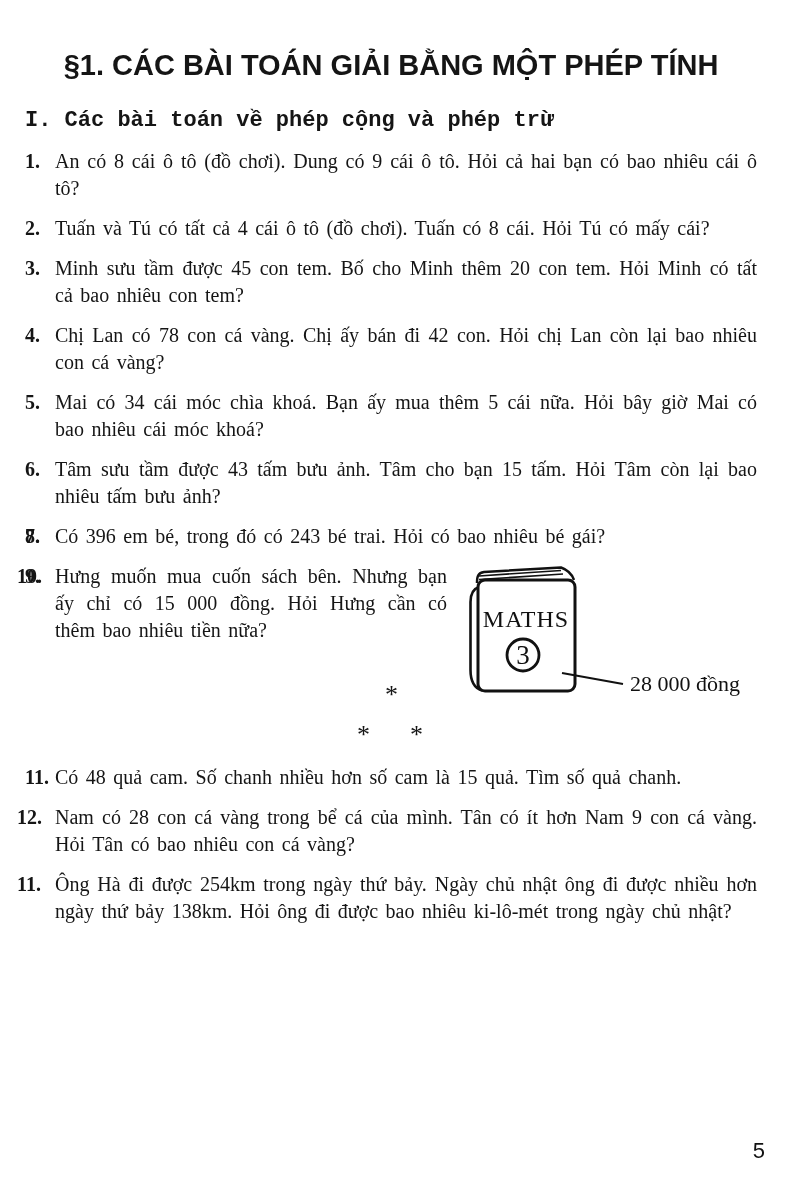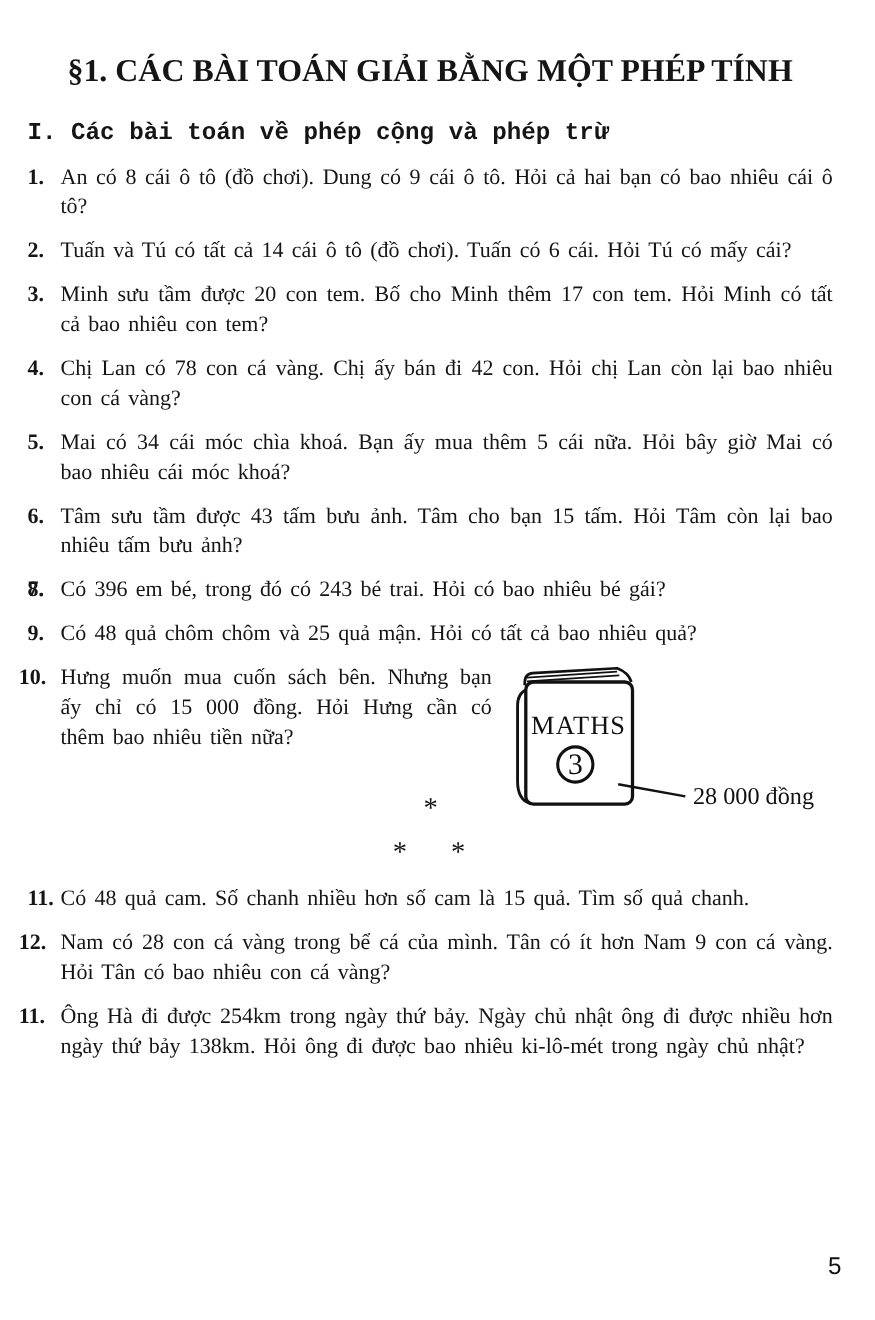--- a/index.html
+++ b/index.html
@@ -20,21 +20,21 @@
     font-family: "Liberation Serif", serif;
     font-weight: bold;
     font-size: 34px;
     line-height: 44px;
     text-align: center;
     margin: 0 0 38px 0;
     letter-spacing: 0.5px;
     white-space: nowrap;
   }
   .section-title {
-    font-family: Liberation Serif, serif;
+    font-family: Liberation Sans, sans-serif;
     font-weight: bold;
     font-size: 29px;
     line-height: 38px;
     text-align: center;
     margin: 0 0 24px 0;
     white-space: nowrap;
   }
   .subsection-title {
     font-family: Liberation Mono, monospace;
     font-weight: bold;
@@ -101,26 +101,26 @@
 
   <h3 class="subsection-title">I. Các bài toán về phép cộng và phép trừ</h3>
 
   <div class="problem">
     <span class="num">1.</span>
     <span>An có 8 cái ô tô (đồ chơi). Dung có 9 cái ô tô. Hỏi cả hai bạn có bao nhiêu cái ô tô?</span>
   </div>
 
   <div class="problem">
     <span class="num">2.</span>
-    <span>Tuấn và Tú có tất cả 14 cái ô tô (đồ chơi). Tuấn có 6 cái. Hỏi Tú có mấy cái?</span>
+    <span>Tuấn và Tú có tất cả 4 cái ô tô (đồ chơi). Tuấn có 8 cái. Hỏi Tú có mấy cái?</span>
   </div>
 
   <div class="problem">
     <span class="num">3.</span>
-    <span>Minh sưu tầm được 20 con tem. Bố cho Minh thêm 17 con tem. Hỏi Minh có tất cả bao nhiêu con tem?</span>
+    <span>Minh sưu tầm được 45 con tem. Bố cho Minh thêm 20 con tem. Hỏi Minh có tất cả bao nhiêu con tem?</span>
   </div>
 
   <div class="problem">
     <span class="num">4.</span>
     <span>Chị Lan có 78 con cá vàng. Chị ấy bán đi 42 con. Hỏi chị Lan còn lại bao nhiêu con cá vàng?</span>
   </div>
 
   <div class="problem">
     <span class="num">5.</span>
     <span>Mai có 34 cái móc chìa khoá. Bạn ấy mua thêm 5 cái nữa. Hỏi bây giờ Mai có bao nhiêu cái móc khoá?</span>
@@ -135,21 +135,20 @@
     <span class="num">7.</span>
   </div>
 
   <div class="problem">
     <span class="num">8.</span>
     <span>Có 396 em bé, trong đó có 243 bé trai. Hỏi có bao nhiêu bé gái?</span>
   </div>
 
   <div class="problem">
     <span class="num">9.</span>
-    <span>Có 48 quả chôm chôm và 25 quả mận. Hỏi có tất cả bao nhiêu quả?</span>
   </div>
 
   <div class="p10-row">
     <div class="problem wide">
       <span class="num">10.</span>
       <span>Hưng muốn mua cuốn sách bên. Nhưng bạn ấy chỉ có 15 000 đồng. Hỏi Hưng cần có thêm bao nhiêu tiền nữa?</span>
     </div>
     <div class="figure-wrap">
       <svg width="292" height="135" viewBox="0 0 292 135">
         <path d="M14,24 C8,26 5.5,31 5.5,39 L5.5,107 C5.5,118 9,125 17,127.5" fill="none" stroke="#111" stroke-width="2.6"></path>

